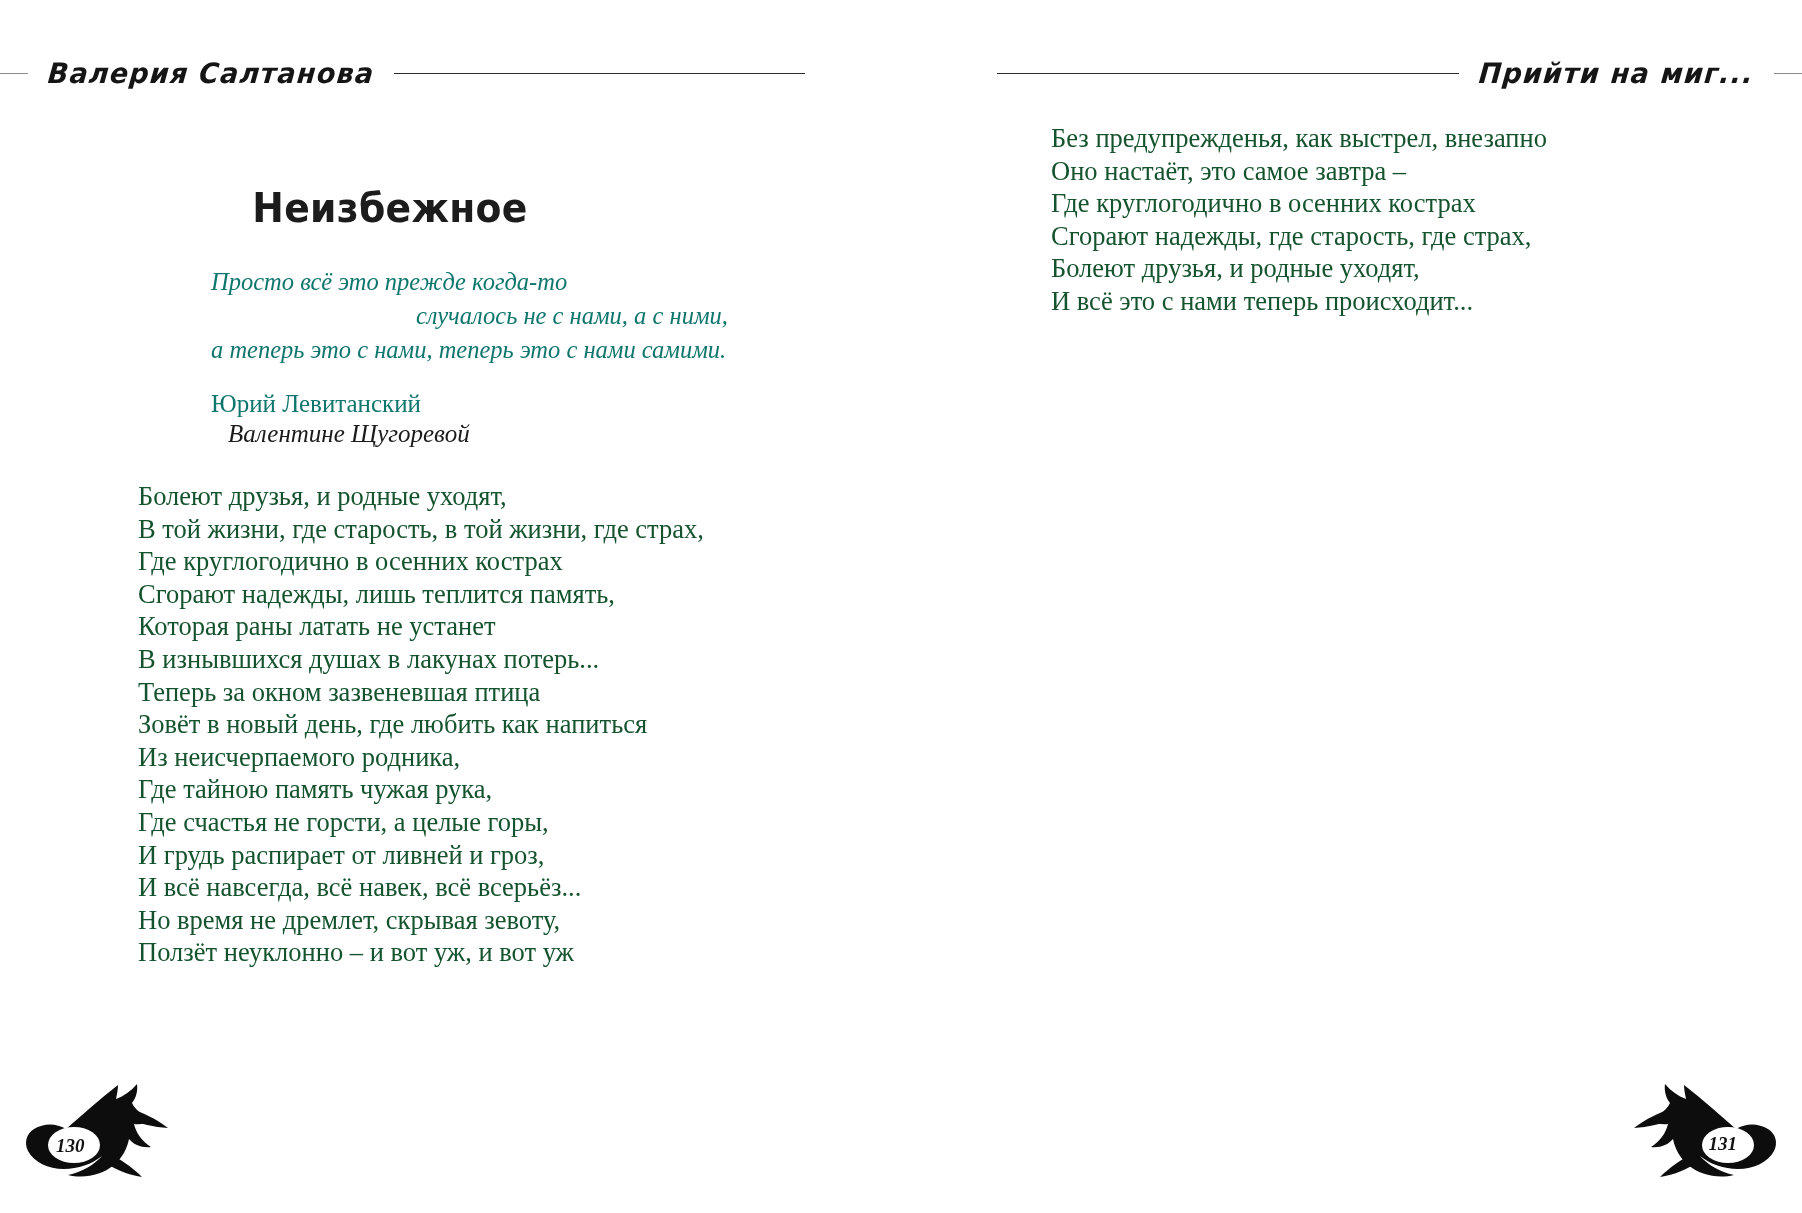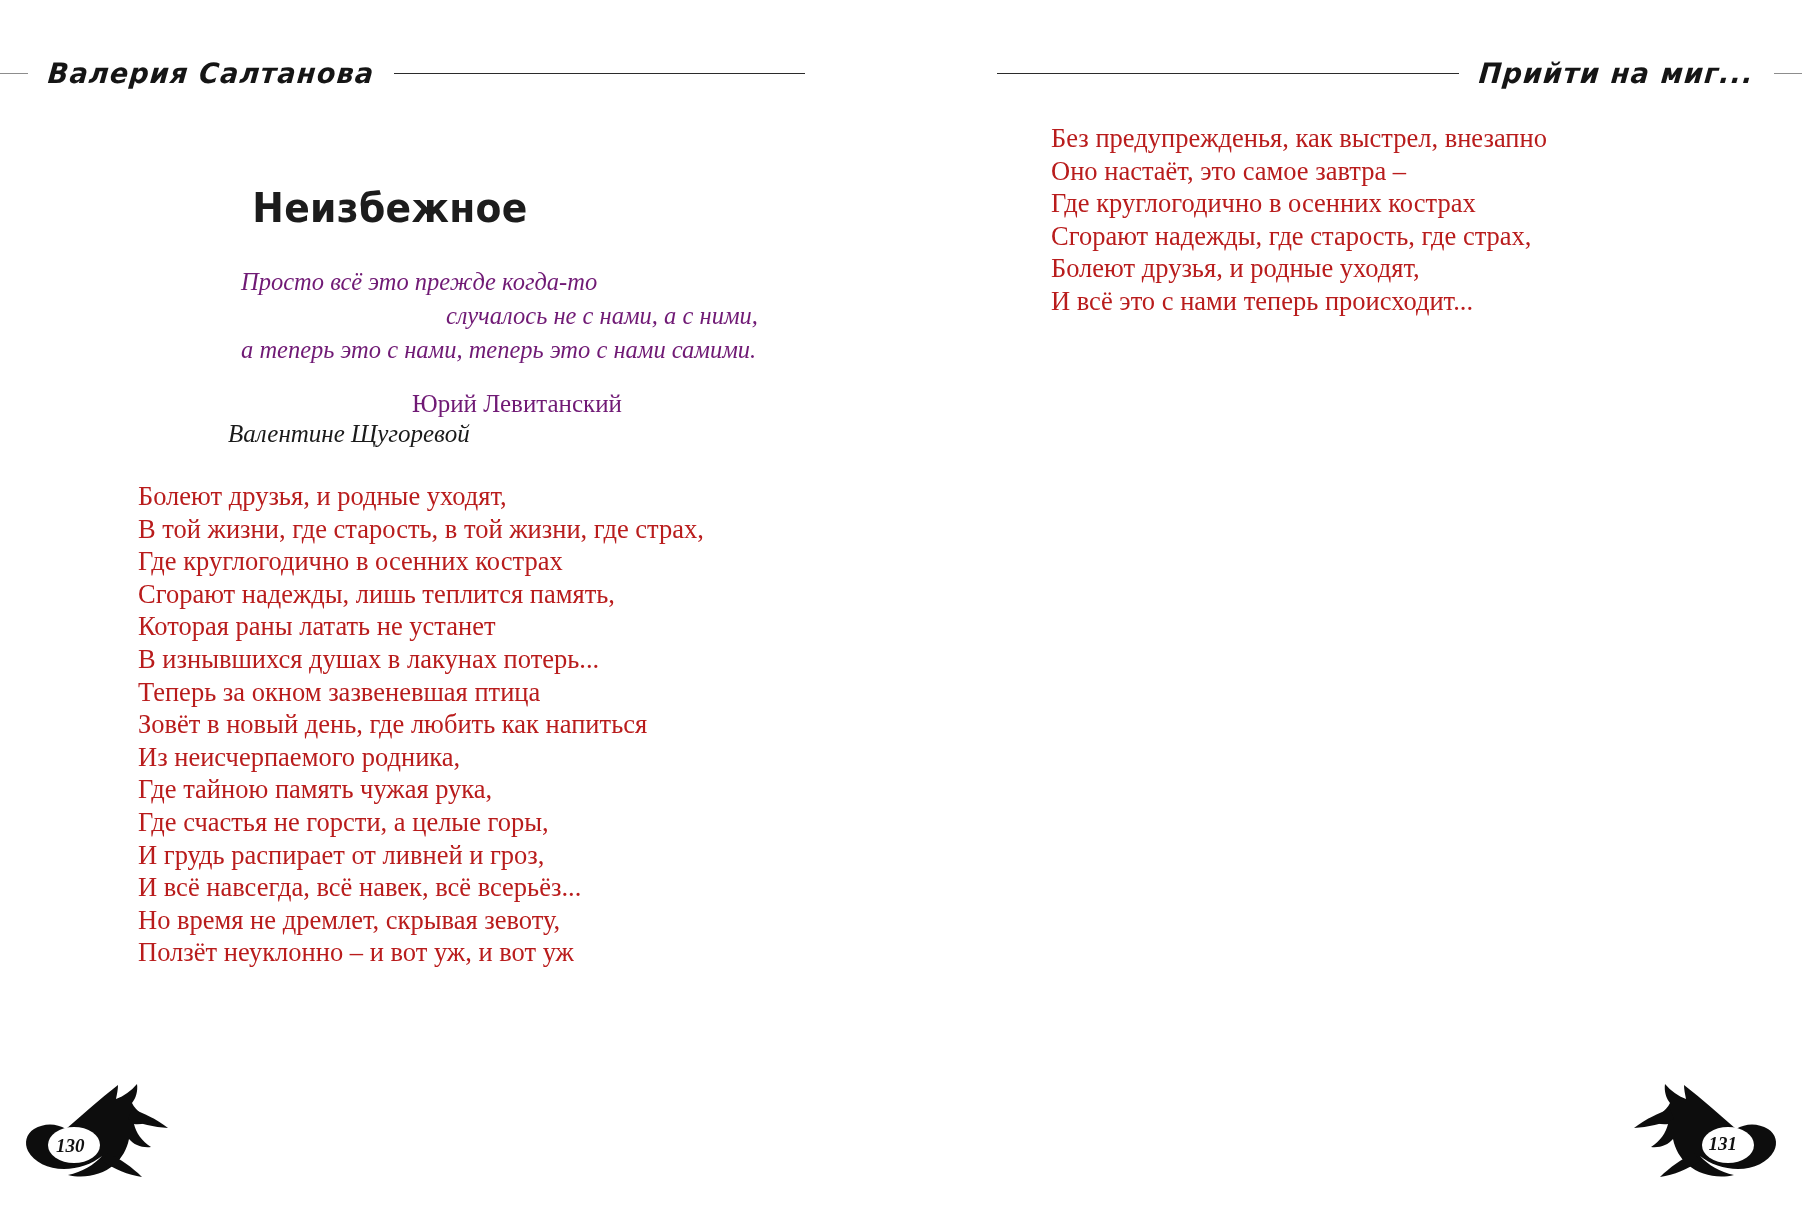--- a/index.html
+++ b/index.html
@@ -73,32 +73,32 @@
     letter-spacing: 0.3px;
     color: #1c1c1c;
     transform: scaleX(0.92);
     transform-origin: center;
   }
 
   
   .epigraph {
     position: absolute;
     top: 265px;
-    left: 241px;
+    left: 211px;
     width: 552px;
     font-style: italic;
     font-size: 24.5px;
     line-height: 34px;
-    color: #701a75;
+    color: #0f766e;
   }
   .epi-line { white-space: nowrap; }
   .epi-line.indent { padding-left: 205px; }
   .epi-author {
     margin-top: 20px;
-    text-align: center;
+    text-align: left;
     font-style: normal;
     font-size: 25px;
     padding-right: 0px;
   }
 
   .dedication {
     position: absolute;
     top: 420px;
     left: 228px;
     width: 552px;
@@ -106,21 +106,21 @@
     font-style: italic;
     font-size: 25px;
     color: #1a1a1a;
   }
 
   
   .poem-body {
     position: absolute;
     font-size: 26.5px;
     line-height: 32.6px;
-    color: #b91c1c;
+    color: #14532d;
     white-space: nowrap;
   }
   .poem-body.left  { top: 480px; left: 138px; }
   .poem-body.right { top: 122px; left: 150px; }
   .poem-line { height: 32.6px; }
 
   
   .folio {
     position: absolute;
     bottom: 14px;

